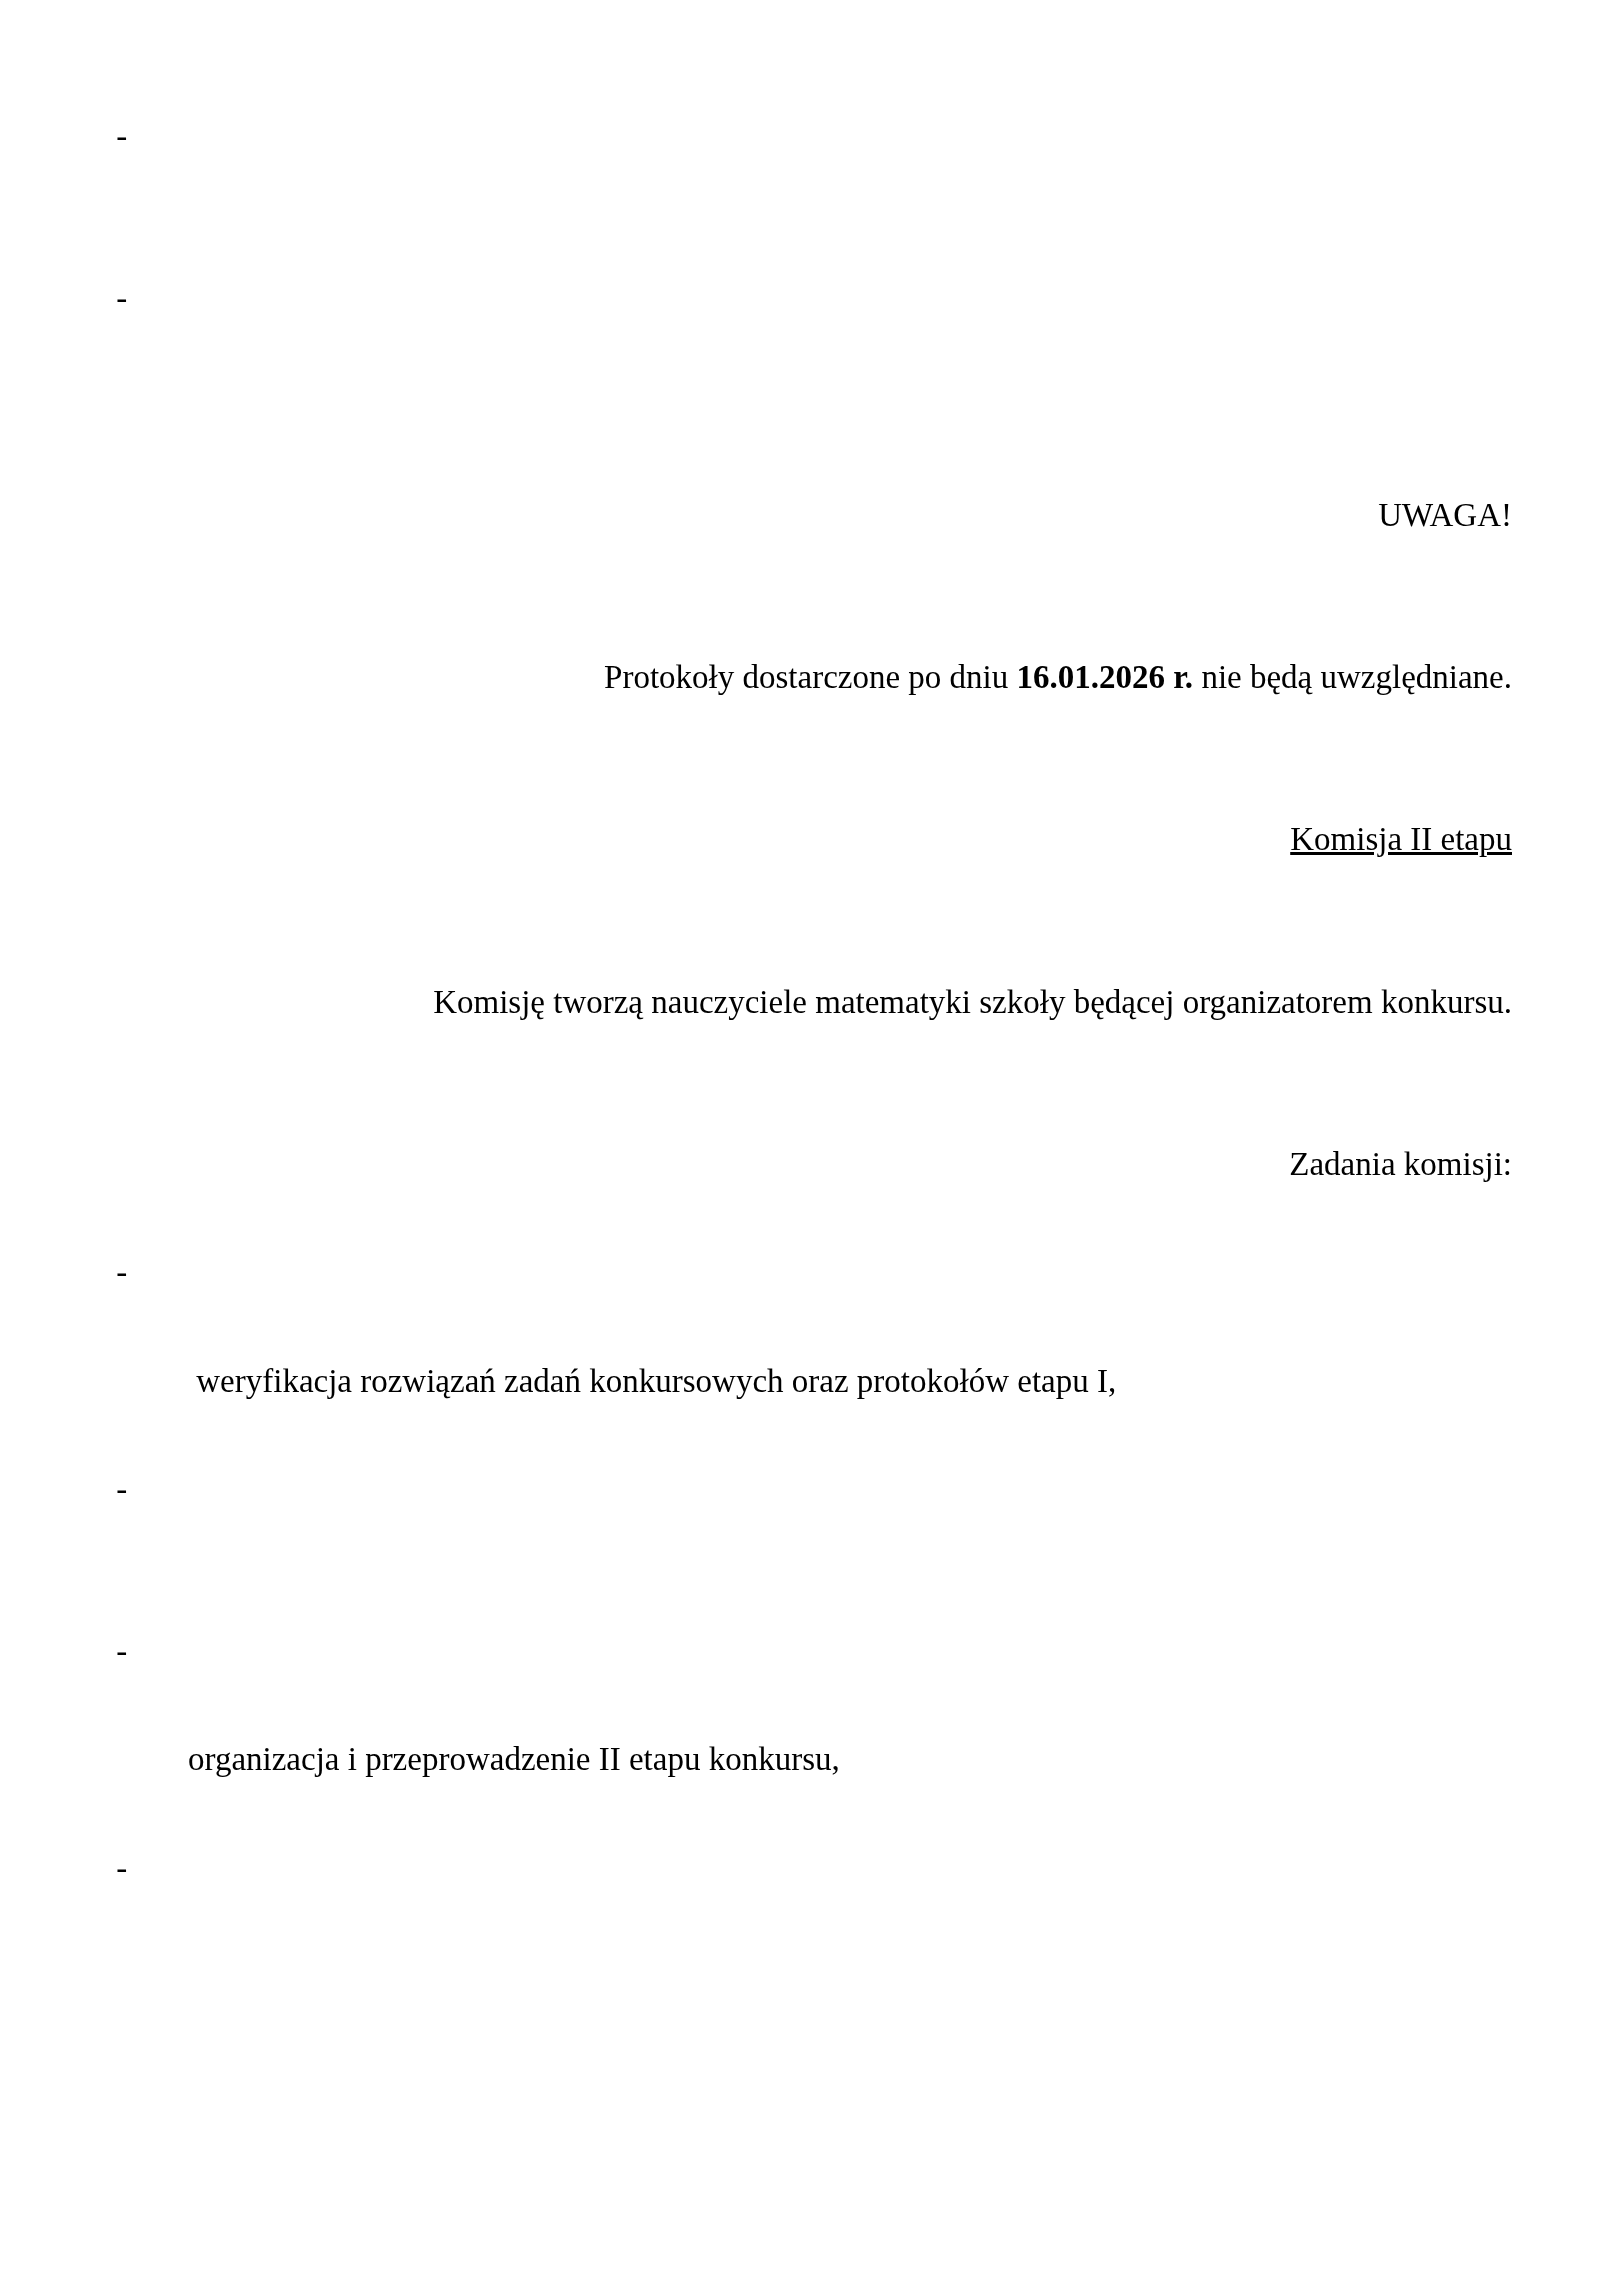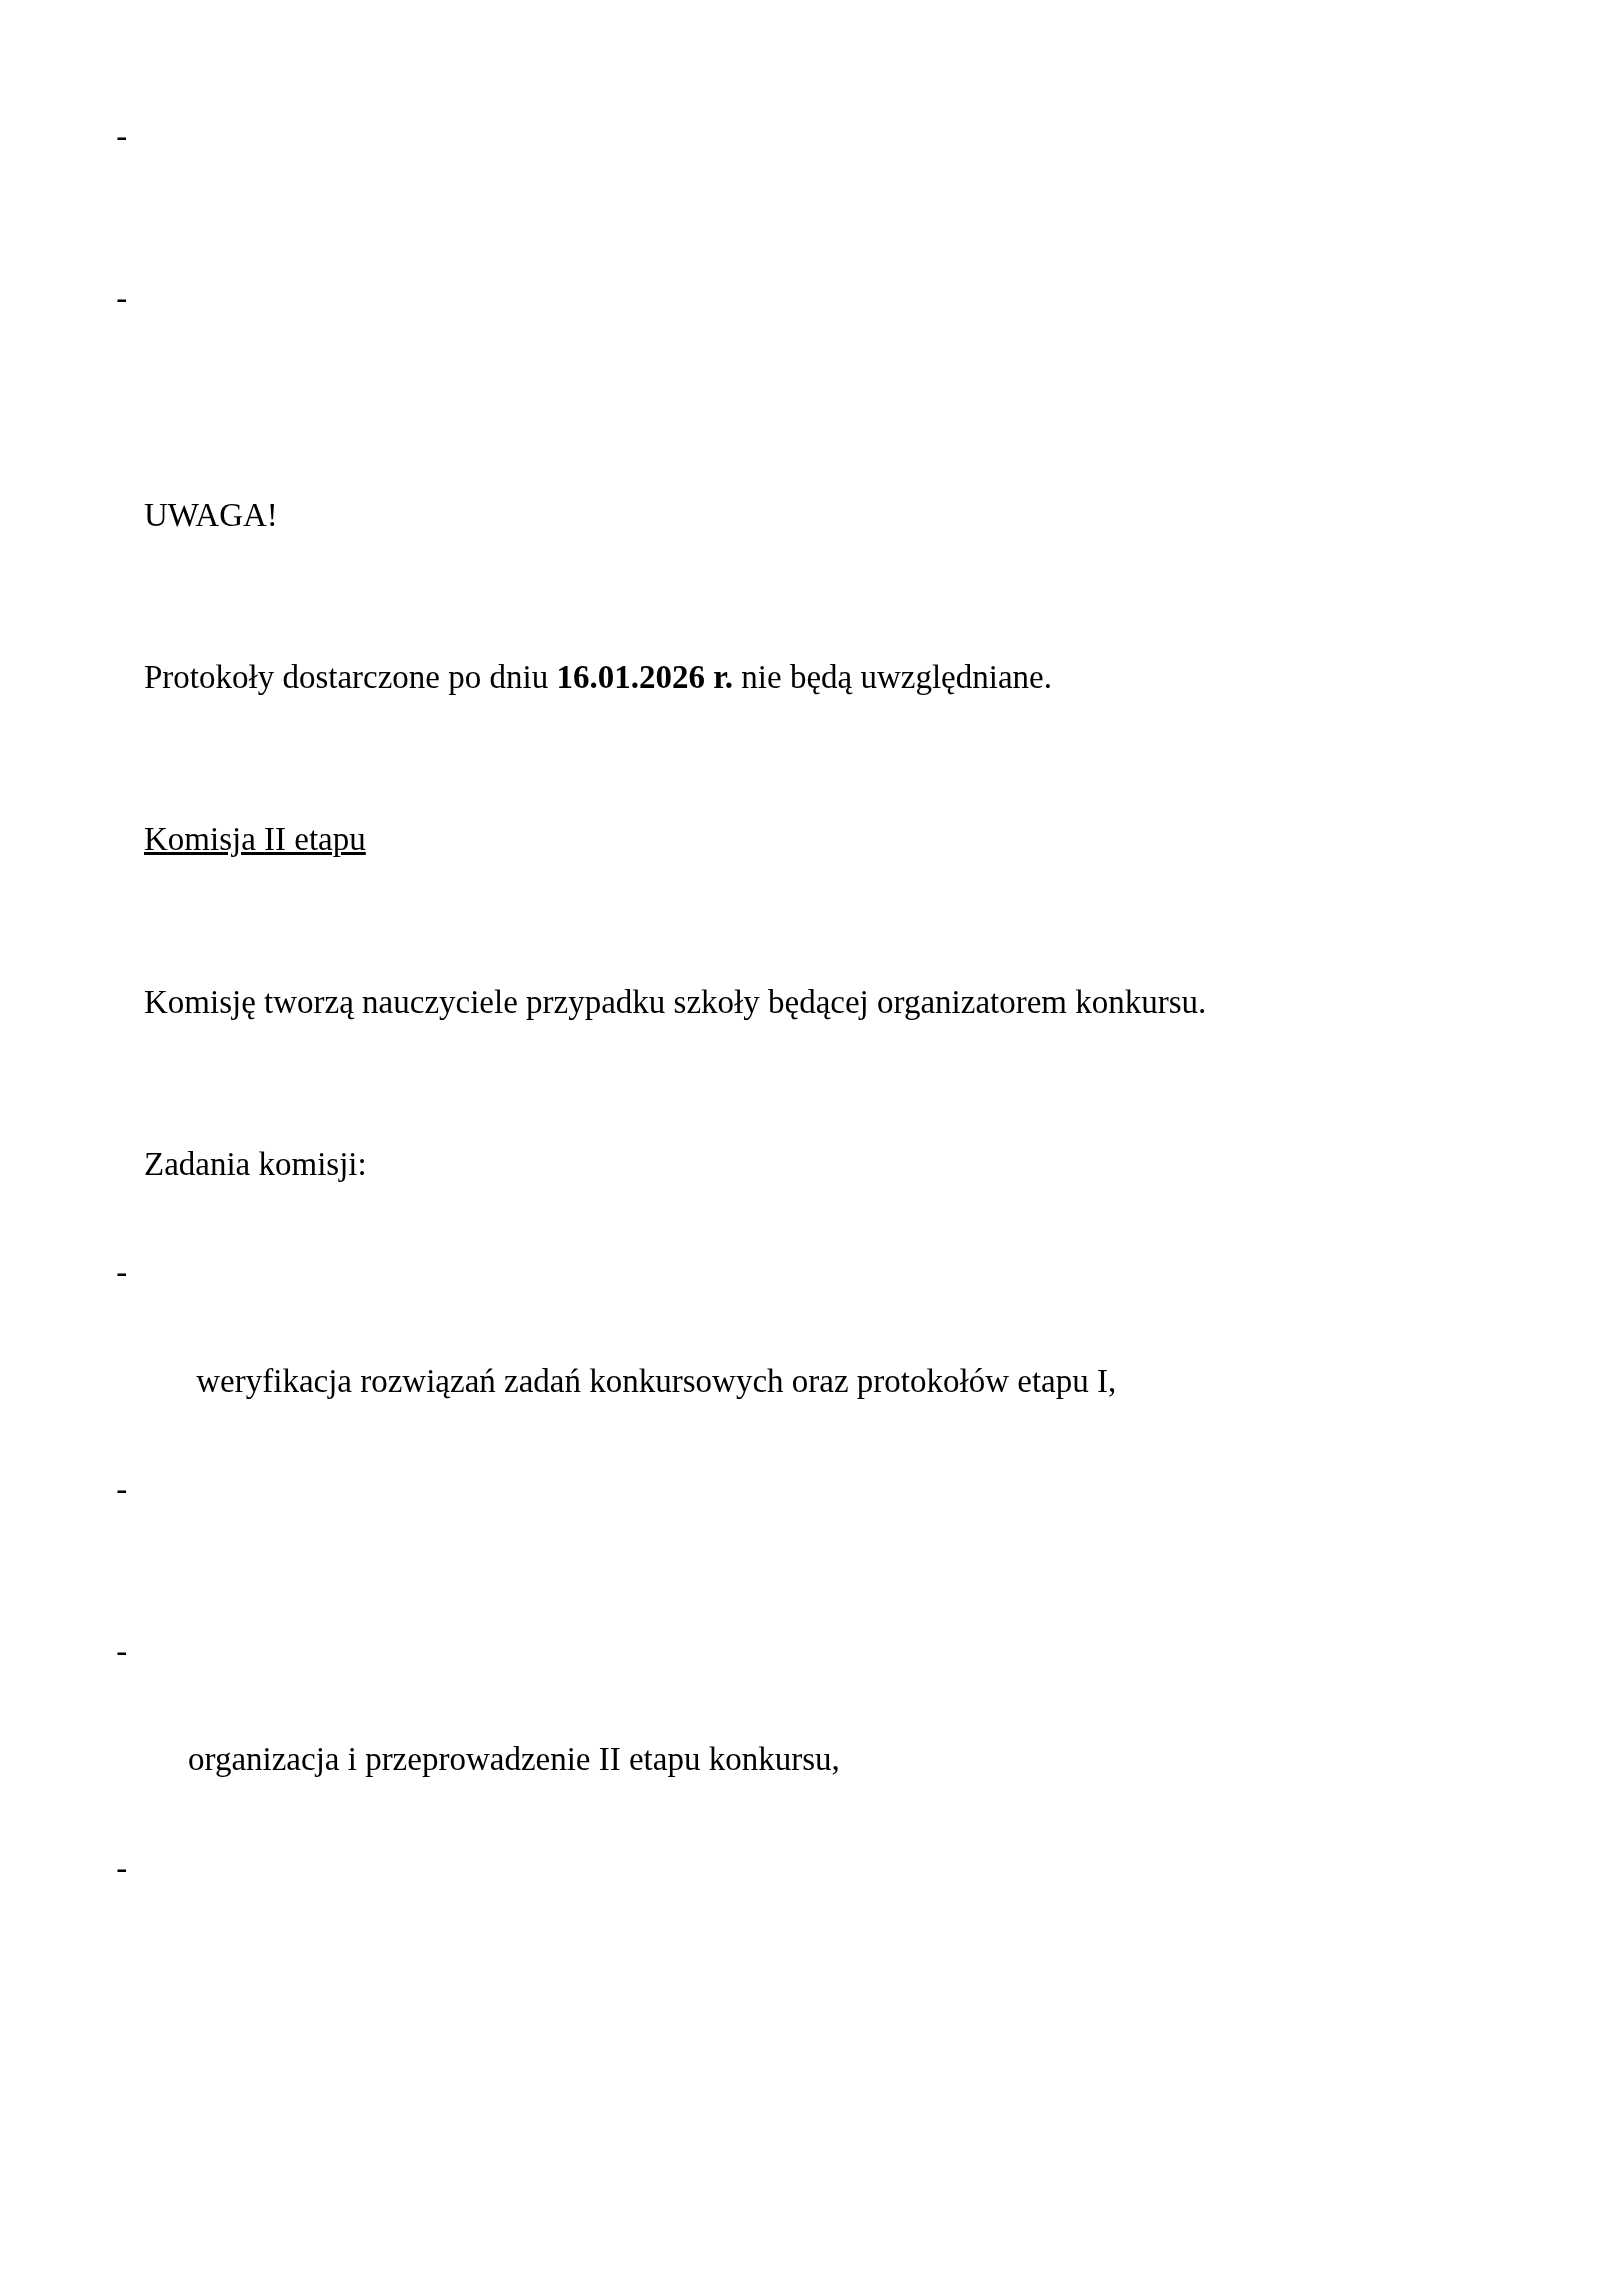--- a/index.html
+++ b/index.html
@@ -14,21 +14,21 @@
     font-size: 33px;
     line-height: 1.64;
     color: #000000;
     overflow: hidden;
   }
   .para {
     margin: 0;
     text-align: justify;
     white-space: pre-wrap;
   }
-  .left { text-align: left; }
+  .left { text-align: right; }
   .li { position: relative; }
   .li-dash { padding-left: 44px; }
   .li-dash > .marker {
     position: absolute; left: 5.2px; top: 0;
     height: 54px; line-height: 54px;
   }
   .b { font-weight: bold; }
   .u { text-decoration: underline; }
 </style>
 </head>
@@ -48,21 +48,21 @@
   </div>
 
   <div class="para left">
     <span>Protokoły dostarczone po dniu </span><span class="b">16.01.2026 r.</span><span> nie będą uwzględniane.</span>
   </div>
 
   <div class="para left">
     <span class="u">Komisja II etapu</span>
   </div>
   <div class="para left">
-    <span>Komisję tworzą nauczyciele przypadku szkoły będącej organizatorem konkursu.</span>
+    <span>Komisję tworzą nauczyciele matematyki szkoły będącej organizatorem konkursu.</span>
   </div>
   <div class="para left">
     <span>Zadania komisji:</span>
   </div>
 
   <div class="para li li-dash">
     <span class="marker">-</span>
     <span> weryfikacja rozwiązań zadań konkursowych oraz protokołów etapu I,</span>
   </div>
   <div class="para li li-dash">

